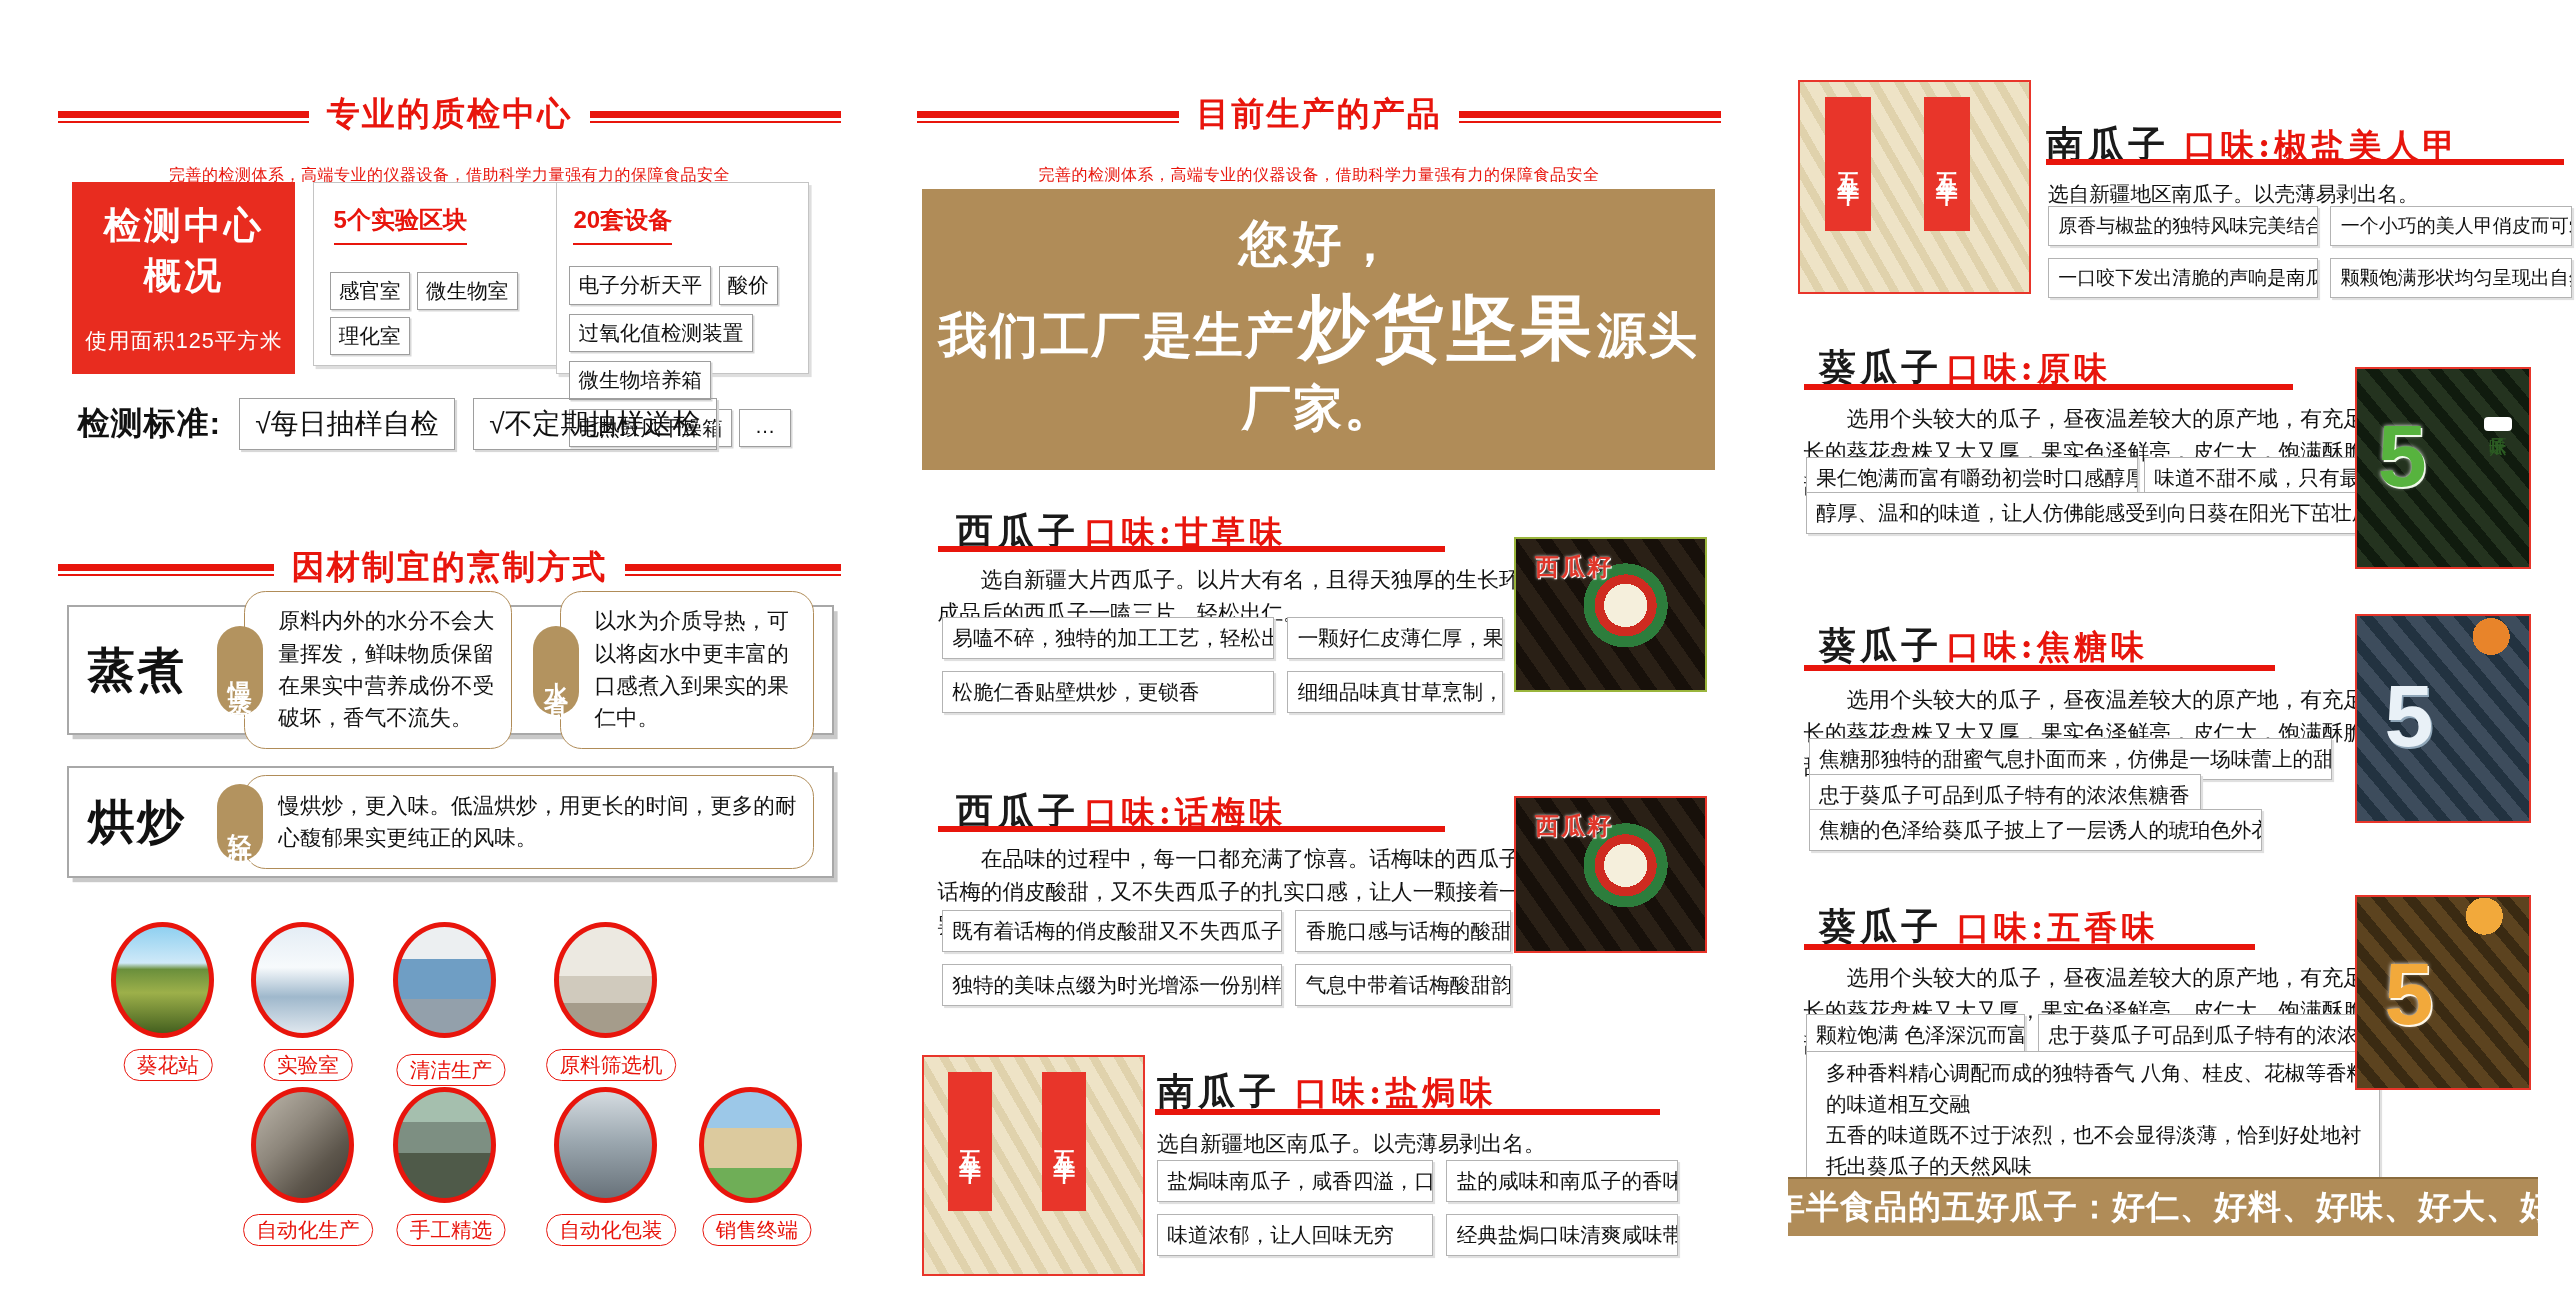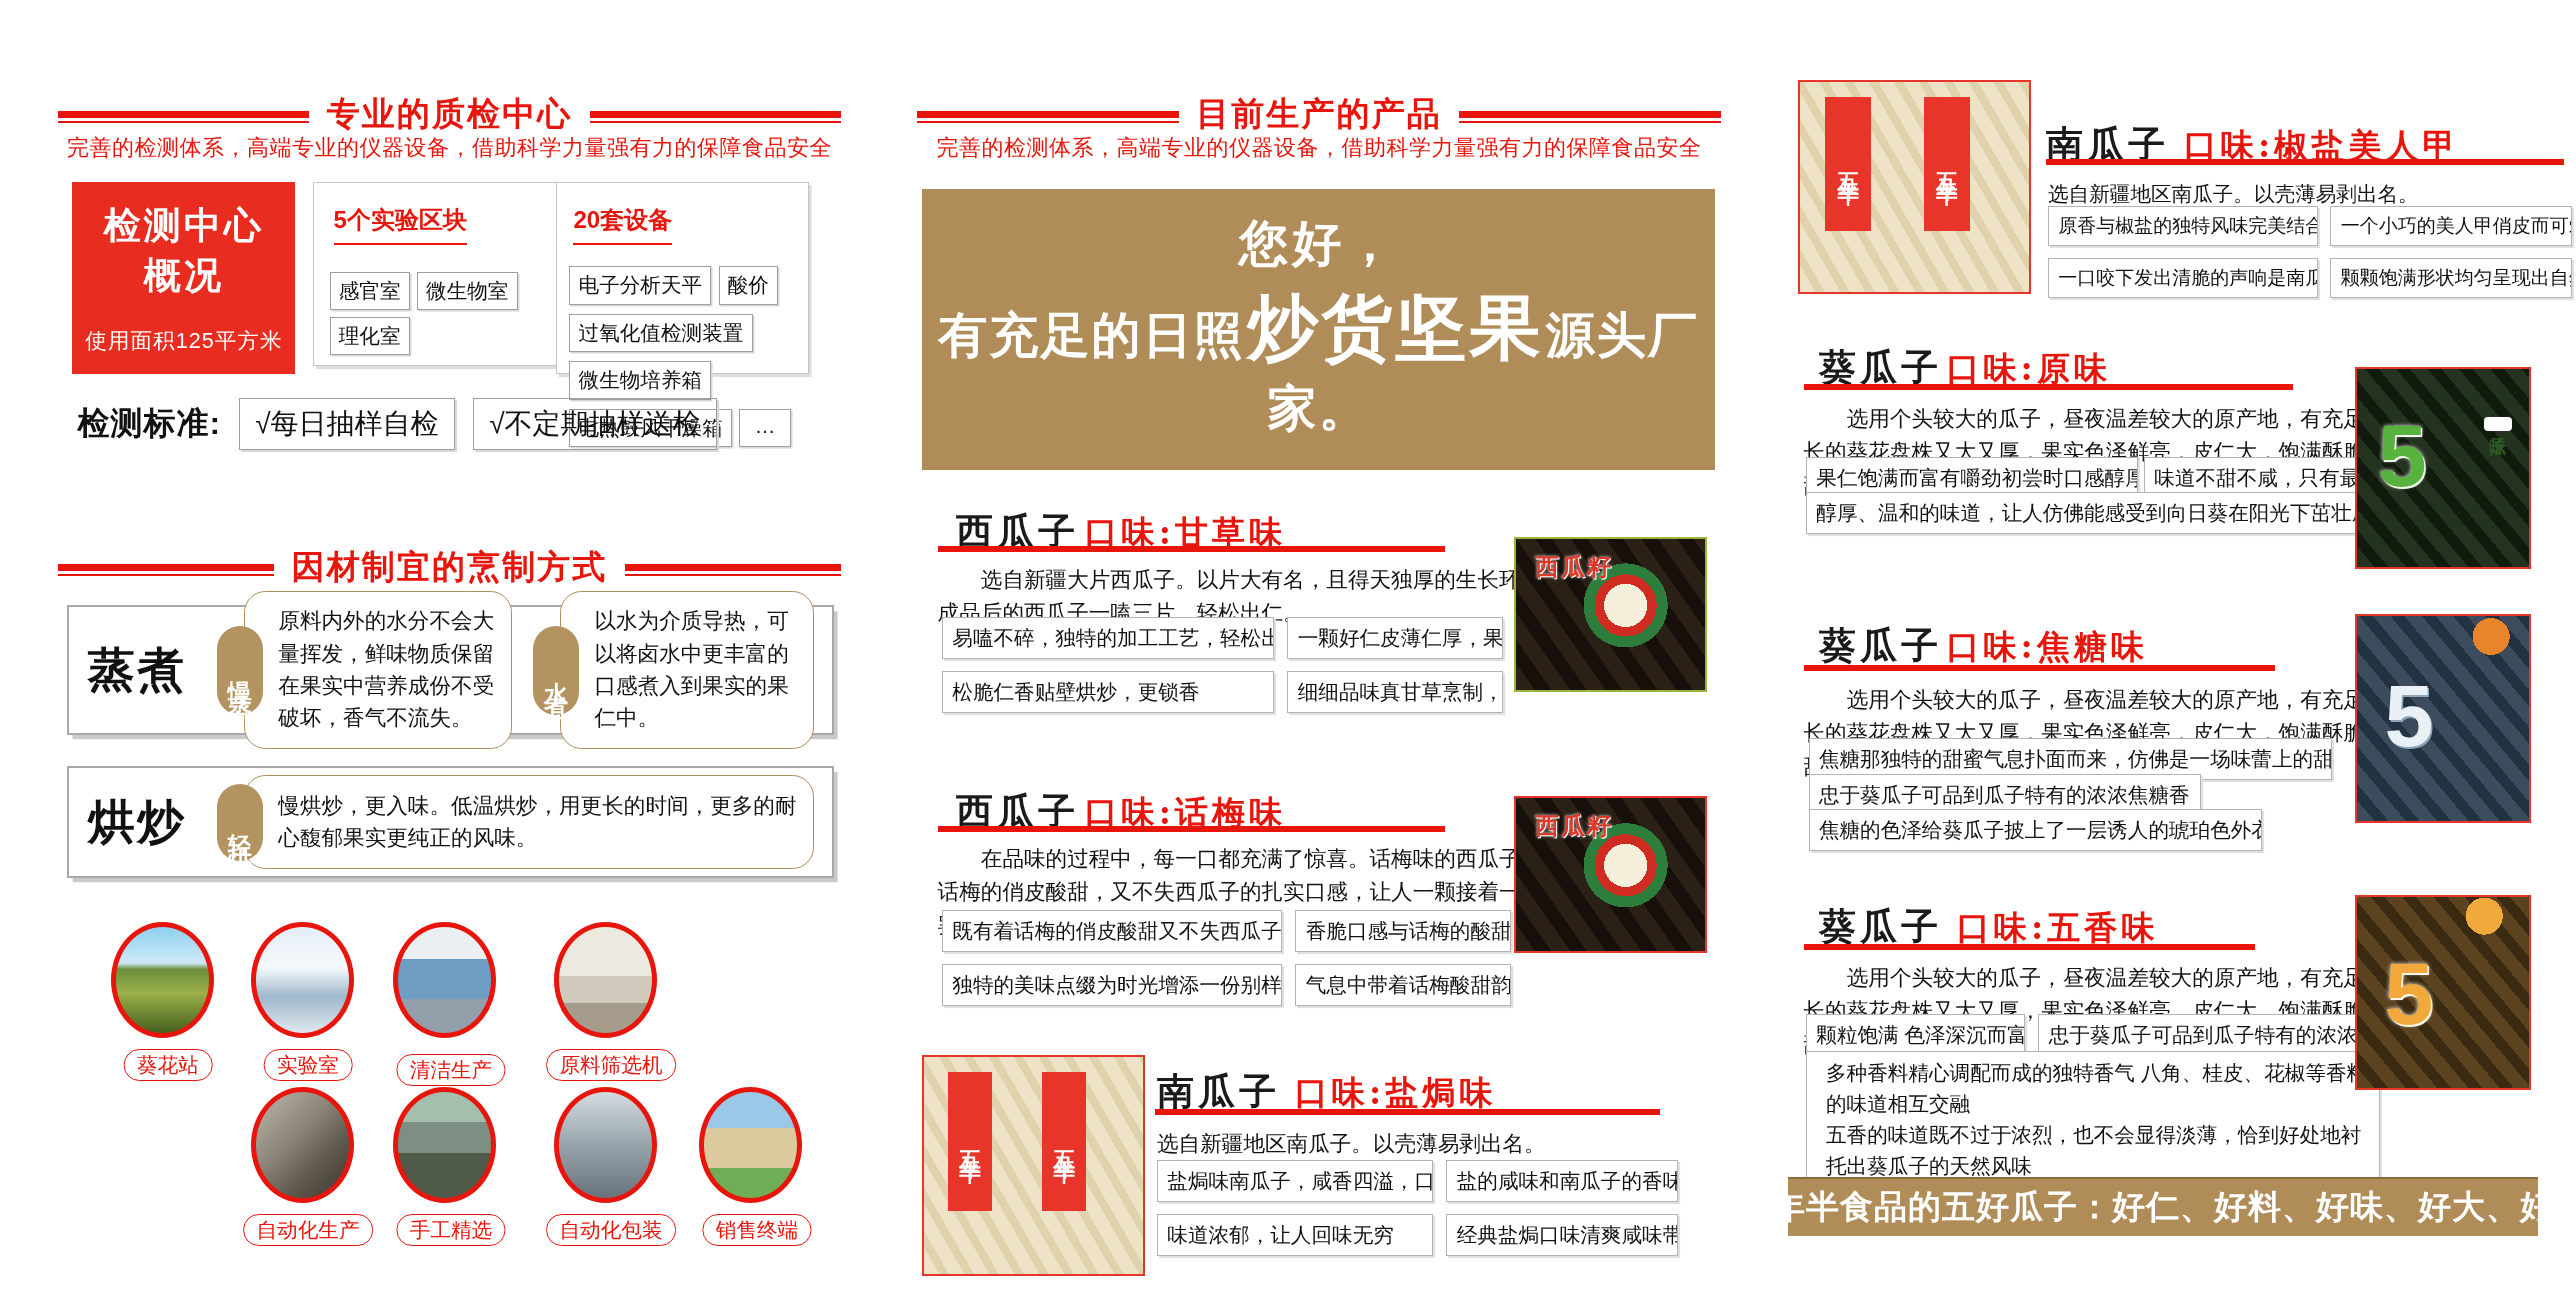--- a/index.html
+++ b/index.html
@@ -15,21 +15,21 @@
   .col{position:absolute;top:0;height:1302px;}
   .col-left{left:58px;width:783px;}
   .col-mid{left:917px;width:804px;}
   .col-right{left:1788px;width:792px;}
 
   
   .sec-head{position:absolute;left:0;right:0;display:flex;align-items:center;gap:17.5px;}
   .hbar{flex:1;height:6.7px;background:var(--red);position:relative;}
   .hbar::after{content:"";position:absolute;left:0;right:0;top:9.8px;height:2.1px;background:var(--red);}
   .sec-title{font-size:33px;font-weight:bold;color:var(--red);letter-spacing:2.1px;white-space:nowrap;}
-  .sec-sub{position:absolute;left:0;right:0;text-align:center;color:var(--red);font-size:22px;letter-spacing:0.5px;}
+  .sec-sub{position:absolute;left:0;right:0;text-align:center;color:var(--red);font-size:16px;letter-spacing:0.5px;margin-top:32px;}
 
   
   .red-box{position:absolute;background:var(--red-box);color:#fff;display:flex;flex-direction:column;align-items:center;justify-content:center;text-align:center;}
   .red-box .big{font-size:37px;font-weight:bold;line-height:1.35;letter-spacing:3.1px;}
   .red-box .note{font-size:21.6px;margin-top:25px;letter-spacing:1px;}
   .panel{position:absolute;background:#fff;border:1.5px solid #c4c4c4;box-shadow:2.6px 3.1px 0 #dedede;padding:17.5px 15.5px;}
   .panel-title{display:inline-block;color:var(--red);font-size:24px;font-weight:bold;border-bottom:2.1px solid var(--red);padding-bottom:7.2px;margin:3.1px 0 0 4.1px;}
   .tag-row{display:flex;gap:7.2px;flex-wrap:wrap;}
   .mini-tag{border:1px solid var(--gray-bd);box-shadow:1.5px 1.5px 0 #d8d8d8;background:#fff;font-size:20.6px;padding:4.1px 8.2px;white-space:nowrap;}
   .standards{position:absolute;display:flex;align-items:center;gap:17.5px;}
@@ -200,21 +200,21 @@
     <div class="sec-head" style="top:92px;">
       <div class="hbar"></div>
       <div class="sec-title">目前生产的产品</div>
       <div class="hbar"></div>
     </div>
     <div class="sec-sub" style="top:133px;">完善的检测体系，高端专业的仪器设备，借助科学力量强有力的保障食品安全</div>
 
     <div class="intro" style="left:5.2px;top:189px;width:793px;height:281px;">
       <div class="l1">您好，</div>
       <div class="l2">
-        <span class="n">有充足的日照</span>
+        <span class="n">我们工厂是生产</span>
         <span class="b">炒货坚果</span>
         <span class="n">源头厂家。</span>
       </div>
       <div class="l3">集食品研发、食品生产、OEM贴牌、代加工于一体</div>
       <div class="l4">
         <span>目前生产的产品有：</span><span>原味葵瓜子、焦糖葵瓜子、五香葵瓜子、</span>
       </div>
       <div class="l5">甘草大片西瓜子、话梅西瓜子、</div>
       <div class="l5">椒盐美人甲、盐焗南瓜子等。</div>
     </div>

